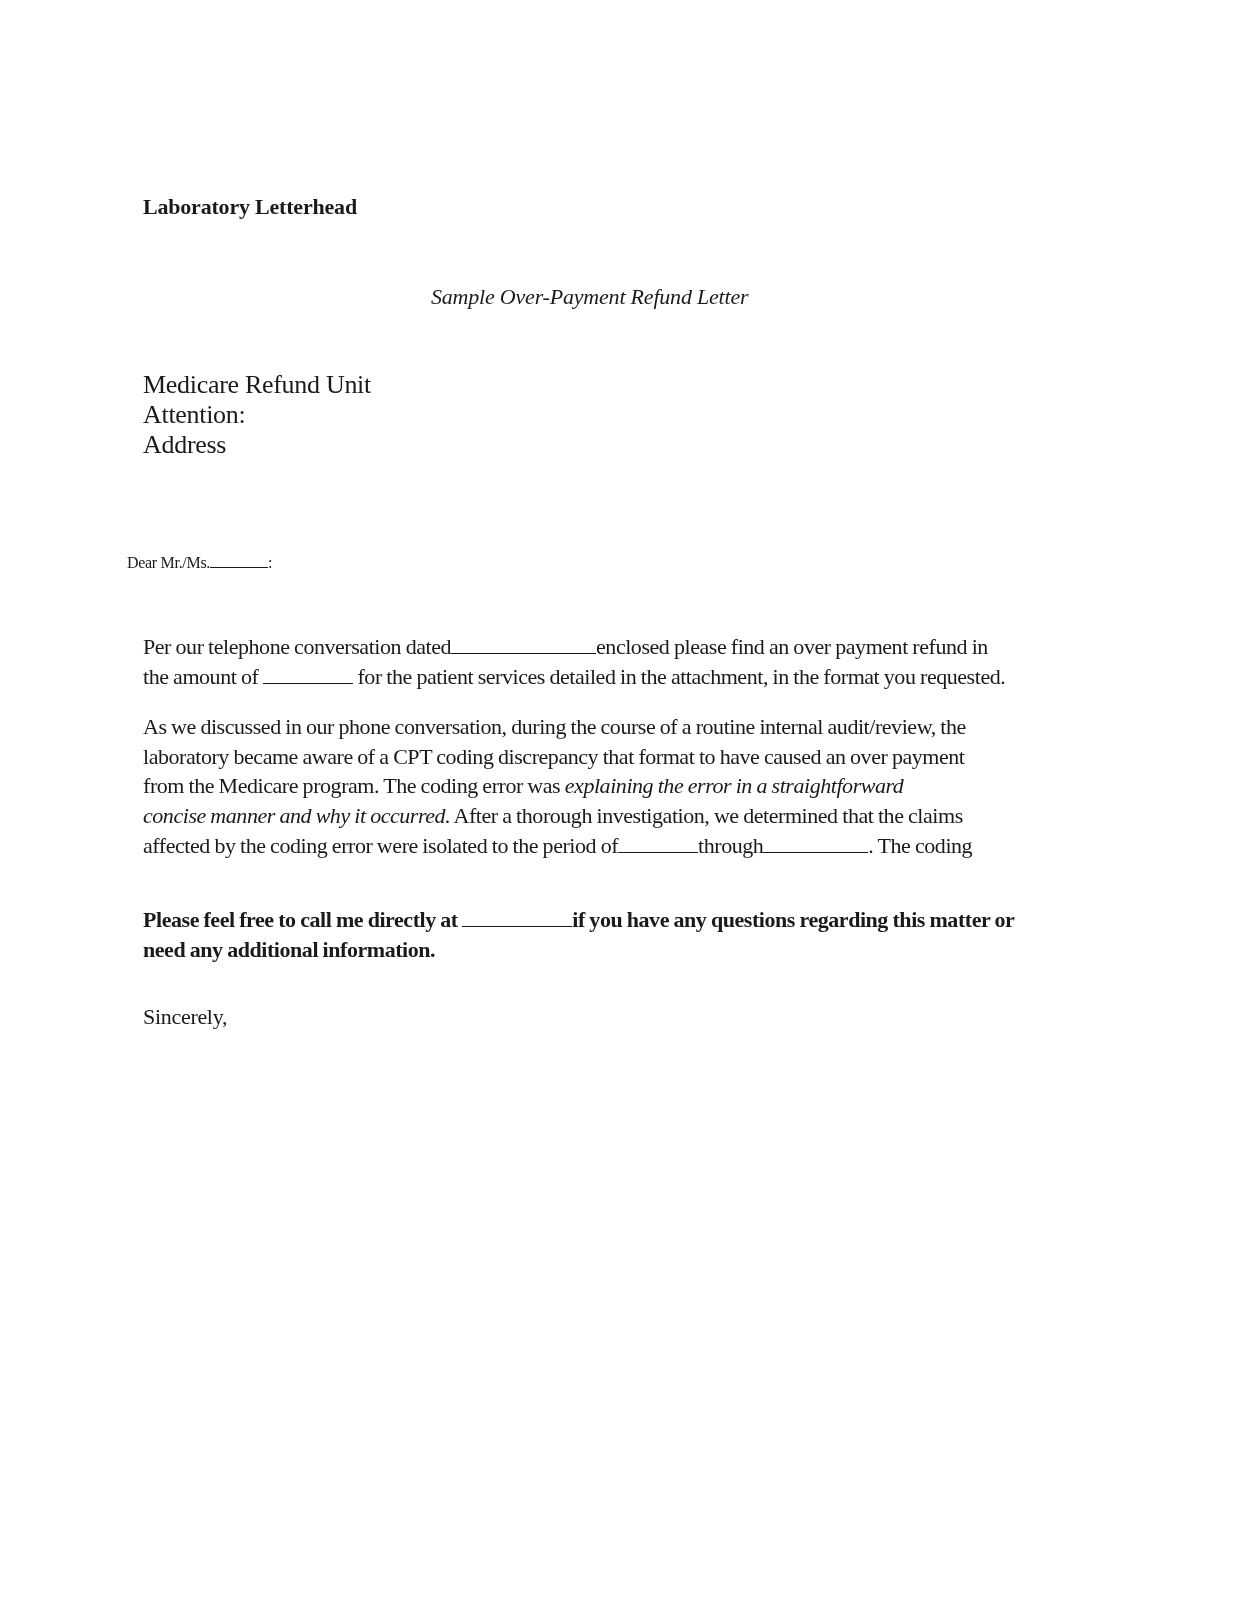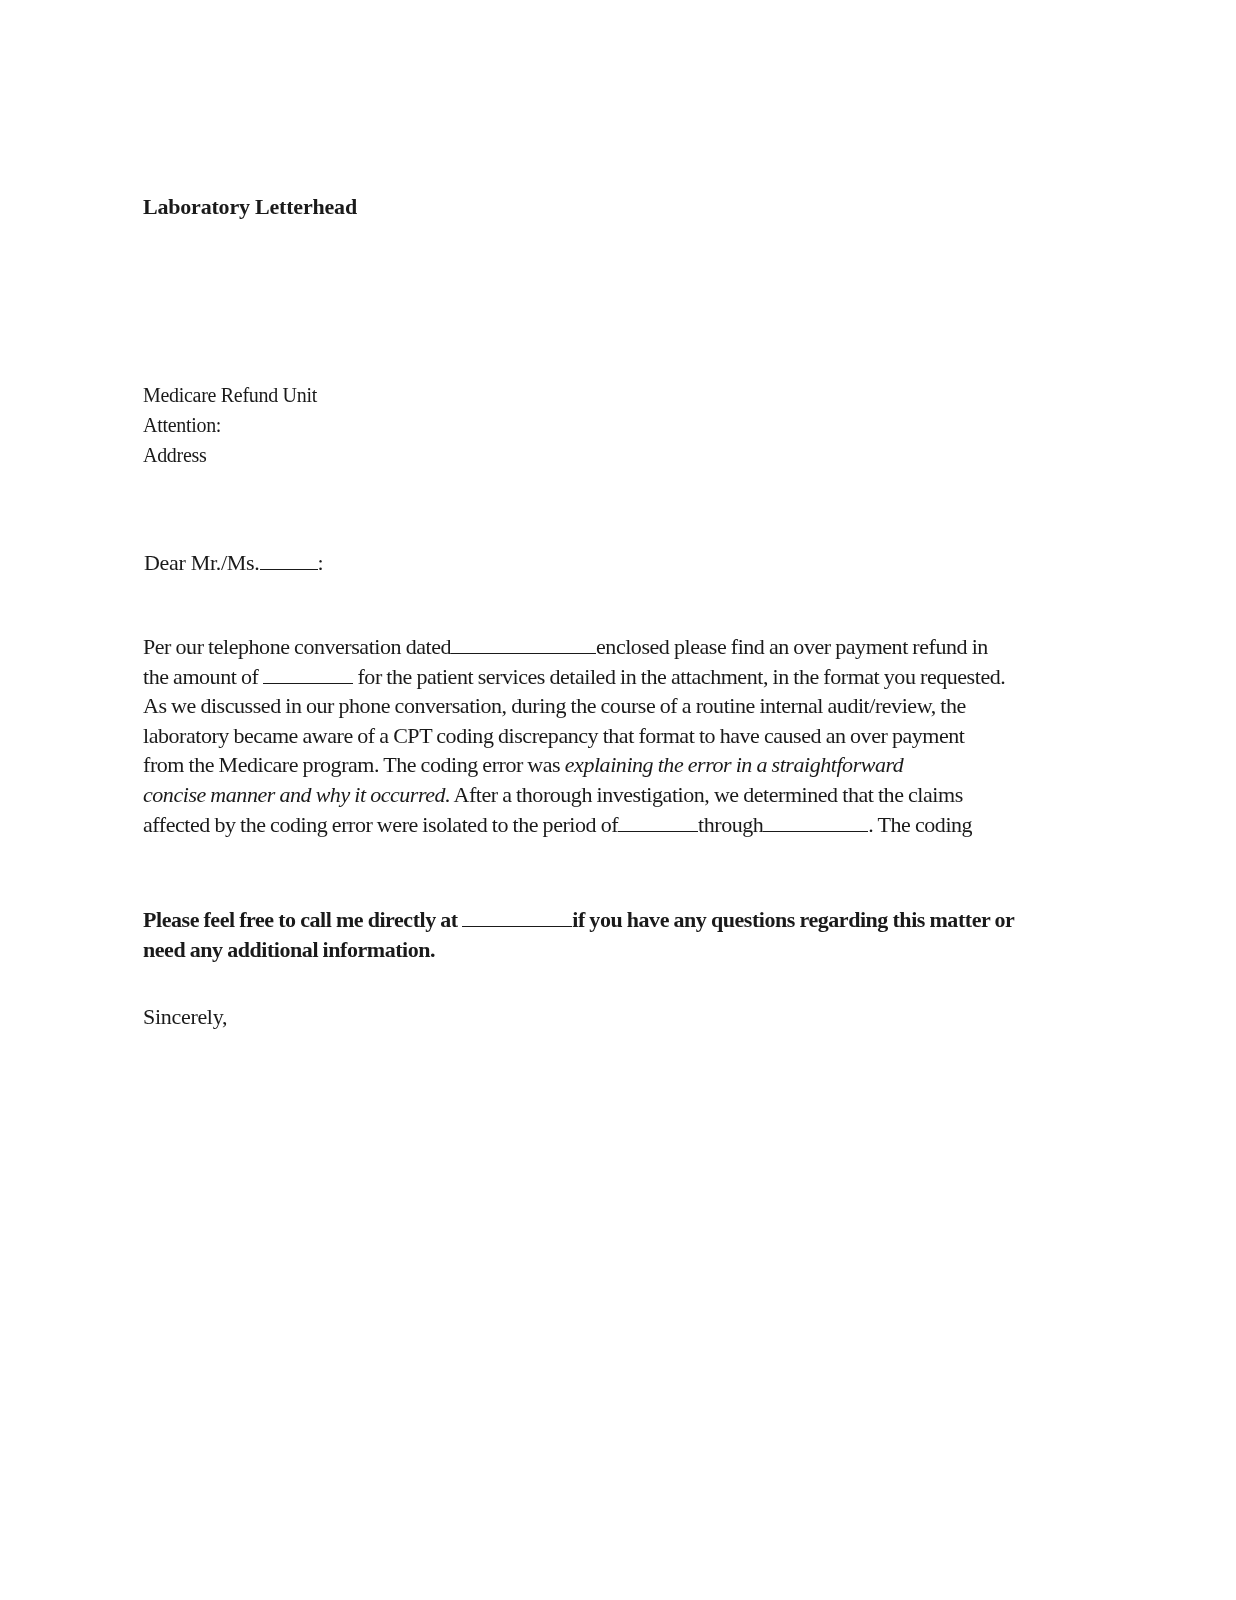--- a/index.html
+++ b/index.html
@@ -37,47 +37,47 @@
     left: 431px;
     top: 234px;
     font-style: italic;
     font-size: 22px;
     line-height: 30px;
     letter-spacing: -0.2px;
   }
   .addr {
     position: absolute;
     left: 143px;
-    top: 332px;
-    font-size: 20px;
+    top: 322px;
+    font-size: 26px;
     line-height: 30px;
     letter-spacing: -0.3px;
   }
   .addr div { white-space: nowrap; }
   .salutation {
     position: absolute;
-    left: 144px;
+    left: 127px;
     top: 500px;
-    font-size: 22px;
+    font-size: 16px;
     line-height: 30px;
     letter-spacing: -0.3px;
     white-space: nowrap;
   }
   .para {
     position: absolute;
     left: 143px;
     width: 940px;
     font-size: 22px;
     line-height: 29.7px;
     letter-spacing: -0.45px;
     word-spacing: -0.5px;
   }
   .para .line { white-space: nowrap; }
   .p1 { top: 584px; }
-  .p2 { top: 643px; }
+  .p2 { top: 664px; }
   .p3 { top: 857px; font-weight: bold; }
   .closing {
     position: absolute;
     left: 143px;
     top: 954px;
     font-size: 22px;
     line-height: 30px;
     letter-spacing: -0.3px;
   }
   .blank {
@@ -92,20 +92,21 @@
     text-underline-offset: 3px;
   }
 </style>
 </head>
 <body>
 
 <div class="page">
 
   <div class="letterhead">Laboratory Letterhead</div>
 
+  <div class="doc-title">Sample Over-Payment Refund Letter</div>
 
   <div class="addr">
     <div>Medicare Refund Unit</div>
     <div>Attention:</div>
     <div>Address</div>
   </div>
 
   <div class="salutation">
     <span>Dear Mr./Ms.</span><span class="blank" style="width:58px"></span><span>:</span>
   </div>

